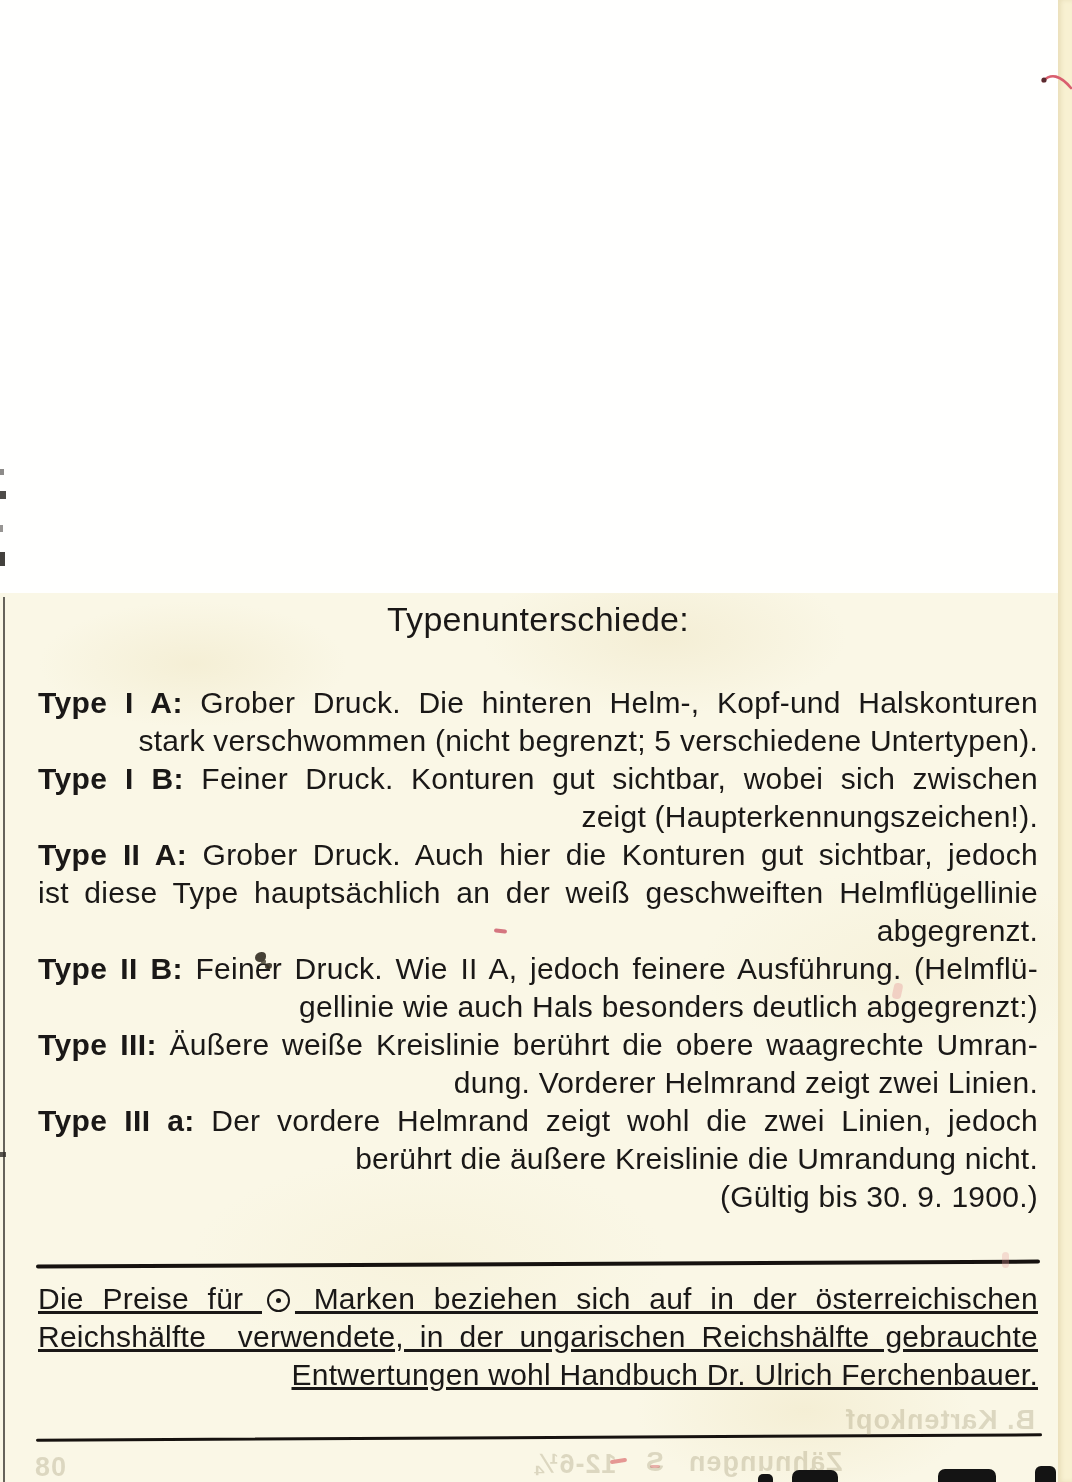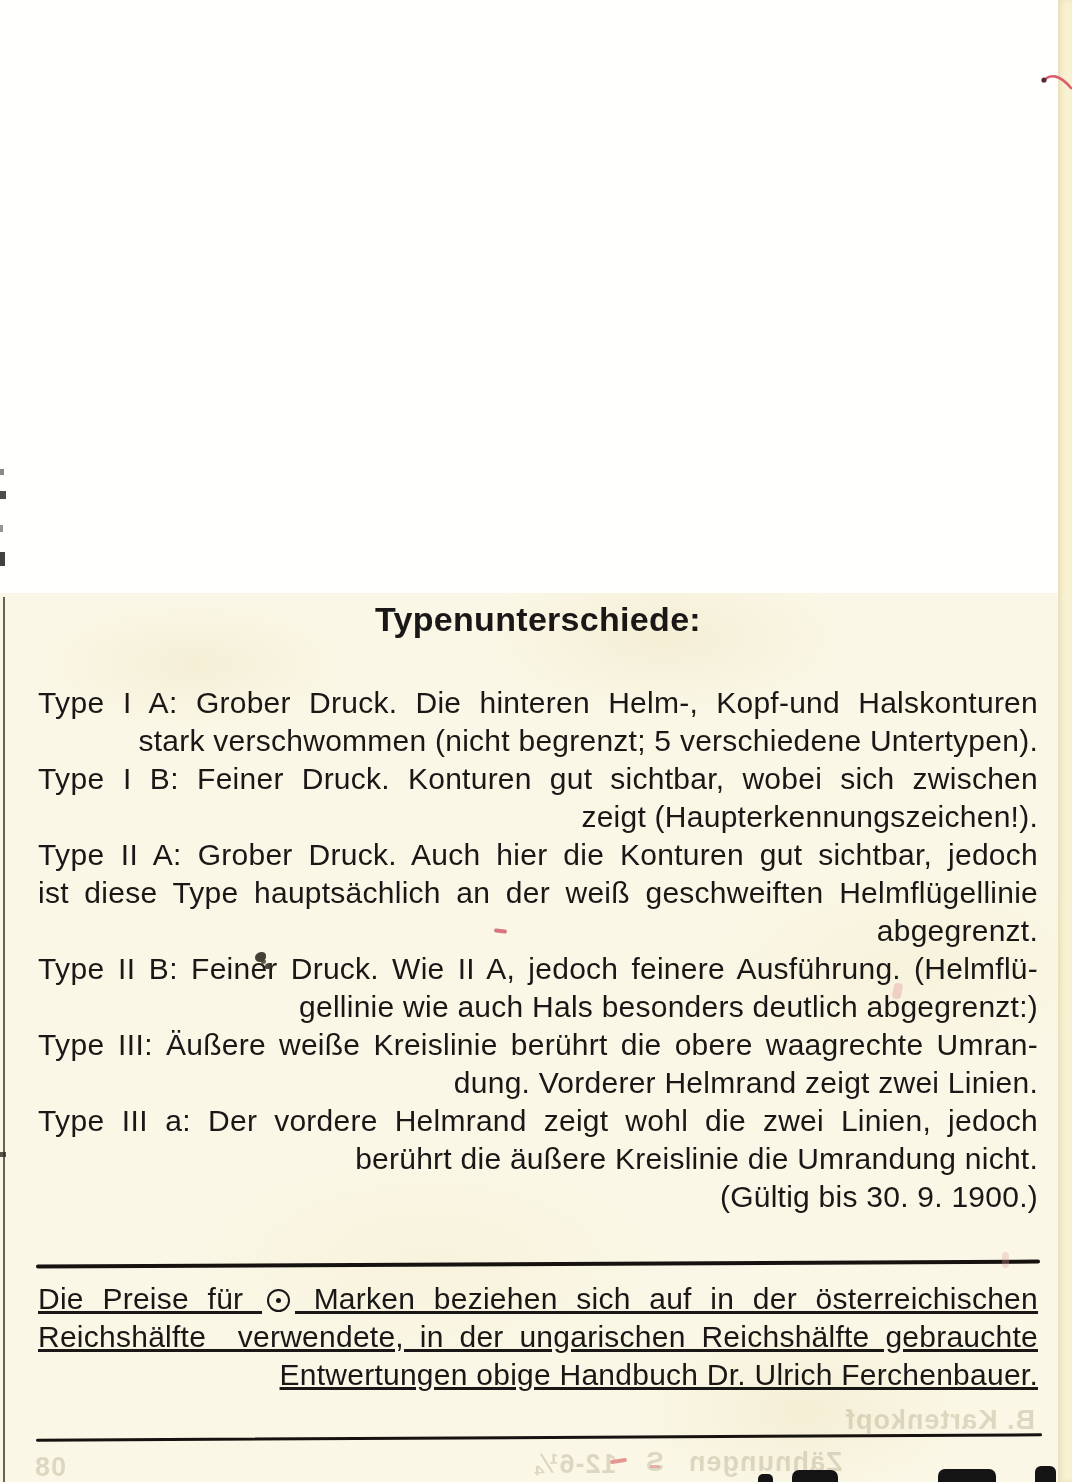--- a/index.html
+++ b/index.html
@@ -31,32 +31,32 @@
   }
   
   .left-crease{
     position:absolute;left:3px;top:597px;width:2px;height:885px;
     background:rgba(45,42,38,.72);
   }
   .tick{position:absolute;background:#2f2c28;}
 
   .doc-title{
     position:absolute;left:38px;top:598px;width:1000px;
-    text-align:center;font-weight:700;font-size:34px;line-height:42px;
+    text-align:center;font-weight:400;font-size:34px;line-height:42px;
     letter-spacing:.3px;
   }
   .text-col{position:absolute;left:38px;width:1000px;}
   #body-lines{top:684px;}
   #footer-lines{top:1280px;text-decoration:underline;}
   .line{
     font-size:30px;line-height:38px;letter-spacing:.25px;
     white-space:pre-wrap;text-align:right;
   }
   .line.j{text-align:justify;text-align-last:justify;-moz-text-align-last:justify;}
-  .line b{font-weight:400;letter-spacing:.4px;}
+  .line b{font-weight:700;letter-spacing:.4px;}
 
   .rule{position:absolute;left:36px;background:#16120f;border-radius:2px;}
   #rule-1{top:1262px;width:1004px;height:4px;transform:rotate(-0.28deg);}
   #rule-2{top:1436px;width:1006px;height:3px;transform:rotate(-0.3deg);}
 
   
   .sundot{
     display:inline-block;width:23px;height:23px;box-sizing:border-box;
     border:2.5px solid #1a1817;border-radius:50%;position:relative;
     vertical-align:-3px;margin:0 5px;
@@ -130,21 +130,21 @@
     <div class="line">berührt die äußere Kreislinie die Umrandung nicht.</div>
     <div class="line">(Gültig bis 30. 9. 1900.)</div>
   </div>
 
 <div id="rule-1" class="rule"></div>
 <div id="rule-2" class="rule"></div>
 
 <div id="footer-lines" class="text-col">
     <div class="line j">Die Preise für <span class="sundot"></span> Marken beziehen sich auf in der österreichischen</div>
     <div class="line j">Reichshälfte  verwendete, in der ungarischen Reichshälfte gebrauchte</div>
-    <div class="line">Entwertungen obige Handbuch Dr. Ulrich Ferchenbauer.</div>
+    <div class="line">Entwertungen wohl Handbuch Dr. Ulrich Ferchenbauer.</div>
   </div>
 
 <div class="red-dash"></div>
 <div class="ink-speck"></div>
 <div class="pink-smear-1"></div>
 <div class="pink-smear-2"></div>
 <div class="pink-fleck-a"></div>
 <div class="pink-fleck-b"></div>
 
 <div id="bleed-layer">

